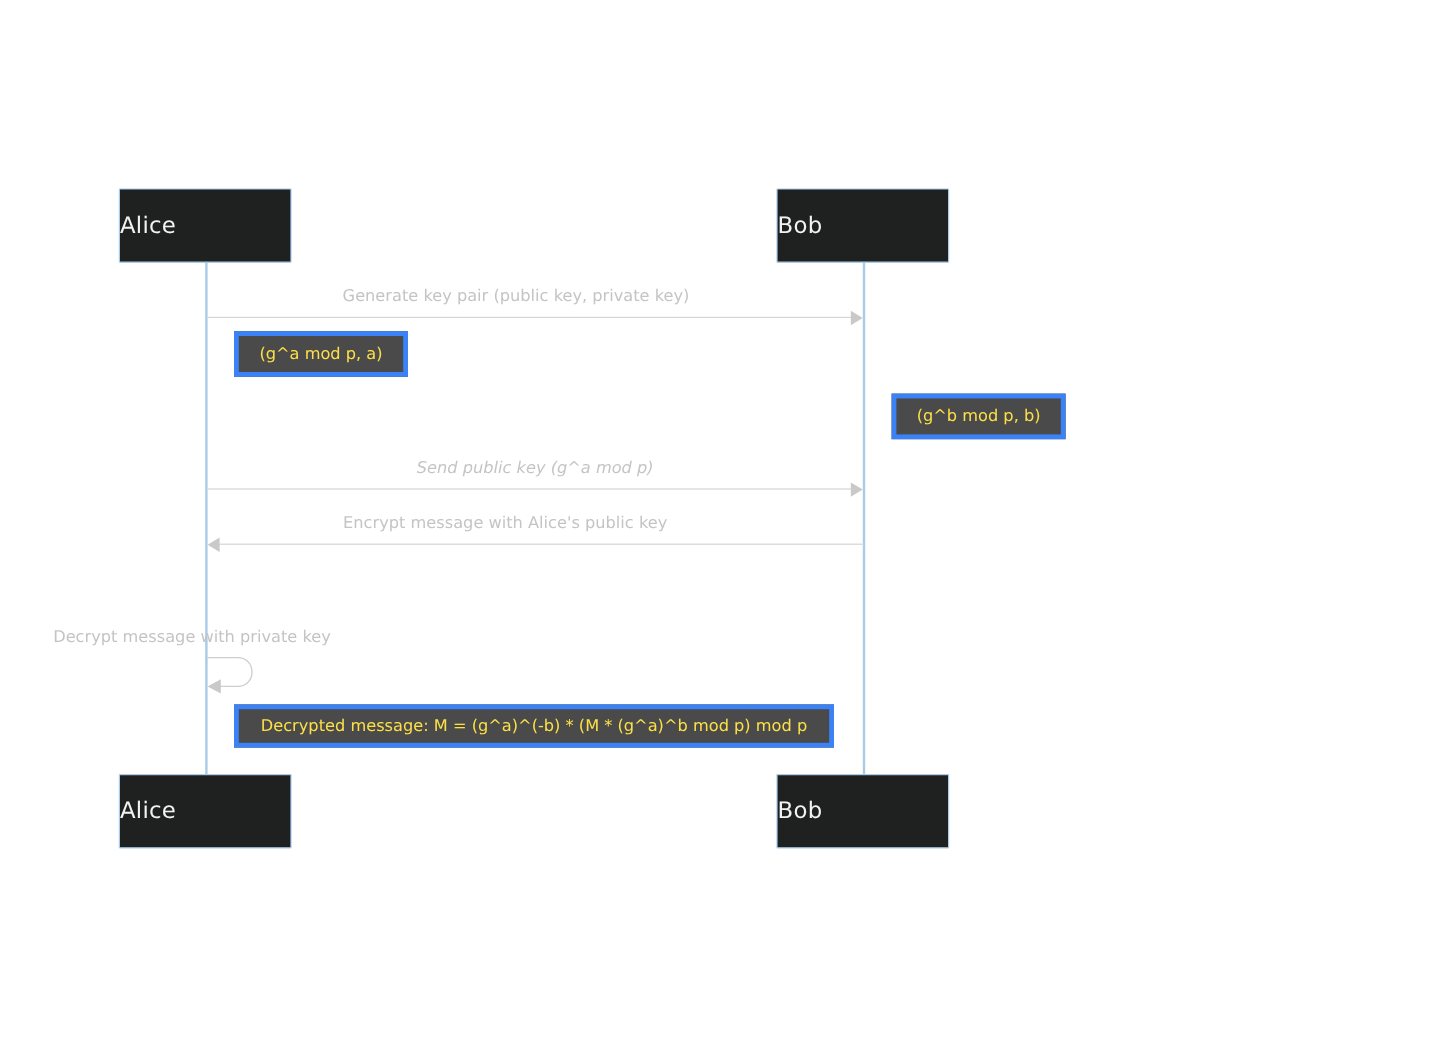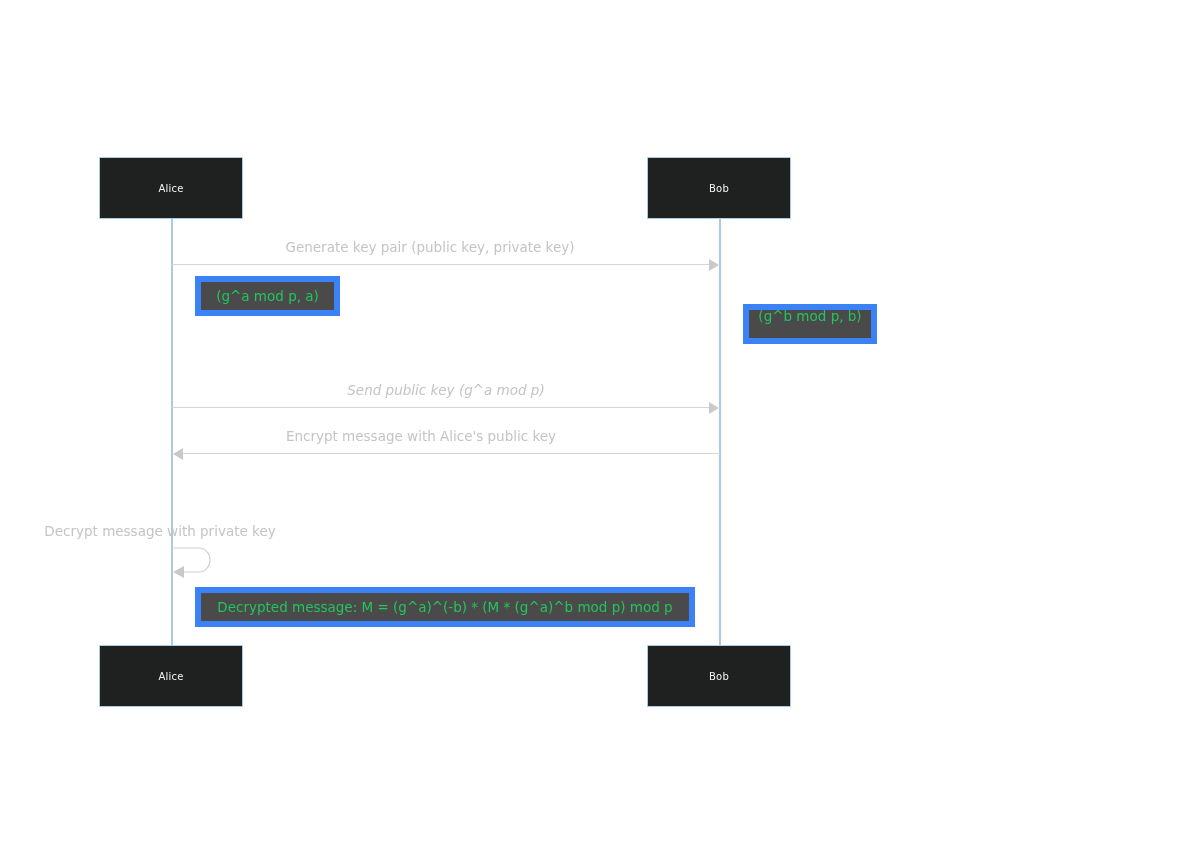--- a/index.html
+++ b/index.html
@@ -26,23 +26,22 @@
   }
   
   .participant {
     position: absolute;
     box-sizing: border-box;
     background: #1f2020;
     border: 1px solid #a8cbe8;
     border-radius: 1px;
     display: flex;
     align-items: center;
-    justify-content: center;
     color: #f2f2f2;
-    font-size: 10px;
+    font-size: 19px;
     letter-spacing: 0.2px;
   }
   
   .msg {
     position: absolute;
     height: 1px;
     background: #d4d4d4;
   }
   .arrowhead {
     position: absolute;
@@ -66,25 +65,25 @@
   }
   
   .selfloop {
     position: absolute;
   }
   
   .note {
     position: absolute;
     box-sizing: border-box;
     background: #4a4a4a;
-    border: 6px solid #3b82f6;
+    border: 4px solid #3b82f6;
     display: flex;
     align-items: center;
     justify-content: center;
-    color: #22c55e;
+    color: #fde047;
     font-size: 13.5px;
     white-space: nowrap;
     padding: 14px 14px;
   }
 </style>
 </head>
 <body>
 
 <div id="canvas">
 
@@ -99,21 +98,21 @@
   </div>
 
   <div class="msg-label" style="left:156px; top:239px; width:548px;">Generate key pair (public key, private key)</div>
   <div class="msg" style="left:172px; top:264px; width:540px;"></div>
   <div class="arrowhead right" style="left:709px; top:259px;"></div>
 
   <div class="note" style="left:195px; top:276px; width:145px; height:38px;">
     <span>(g^a mod p, a)</span>
   </div>
 
-  <div class="note" style="left:743px; top:304px; width:134px; height:38px;align-items:flex-end;">
+  <div class="note" style="left:743px; top:328px; width:145px; height:38px;">
     <span>(g^b mod p, b)</span>
   </div>
 
   <div class="msg-label" style="left:172px; top:382px; width:548px;font-style:italic;">Send public key (g^a mod p)</div>
   <div class="msg" style="left:172px; top:407px; width:540px;"></div>
   <div class="arrowhead right" style="left:709px; top:402px;"></div>
 
   <div class="msg-label" style="left:172px; top:428px; width:498px;">Encrypt message with Alice's public key</div>
   <div class="msg" style="left:180px; top:453px; width:540px;"></div>
   <div class="arrowhead left" style="left:173px; top:448px;"></div>

